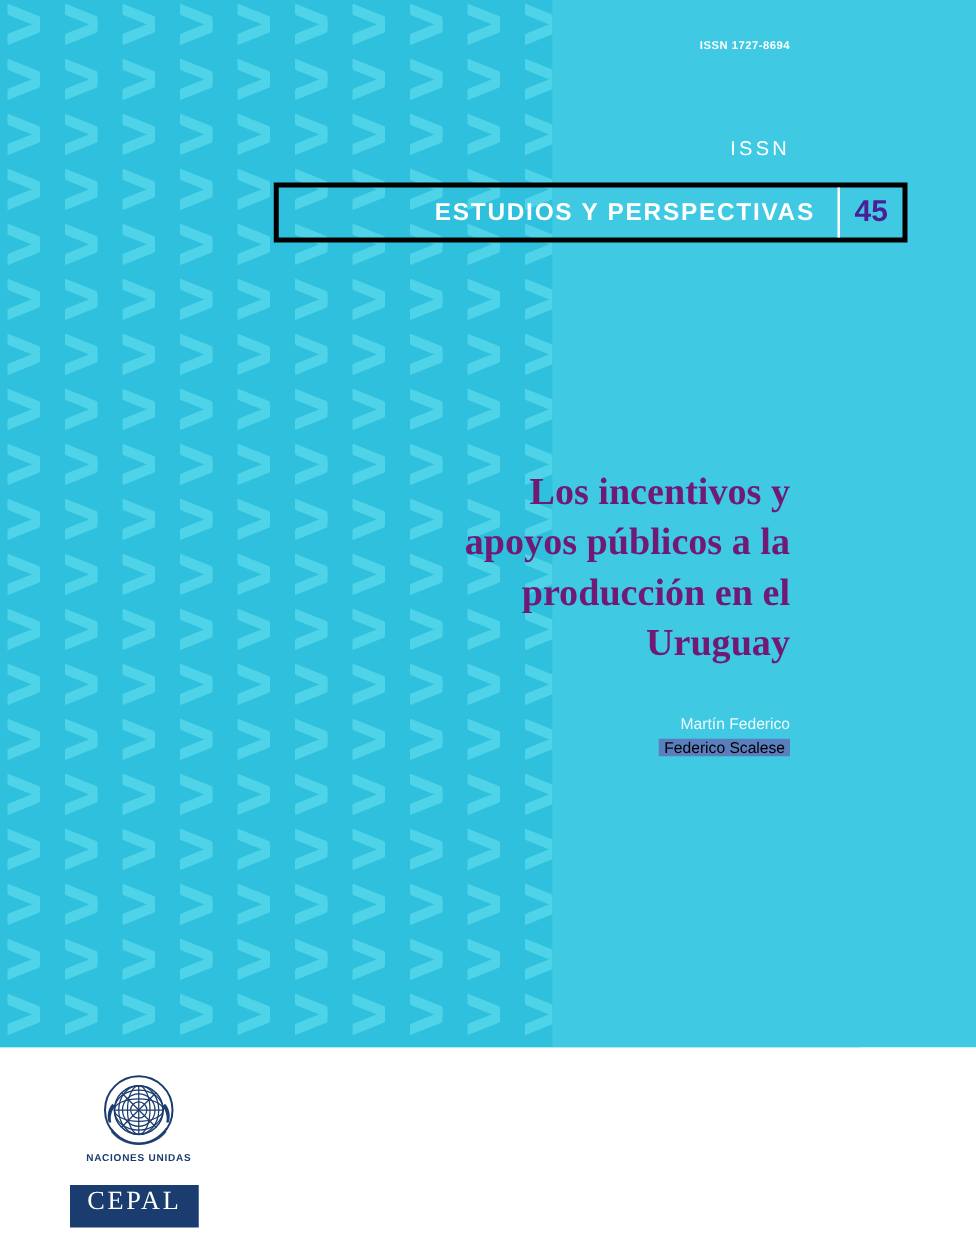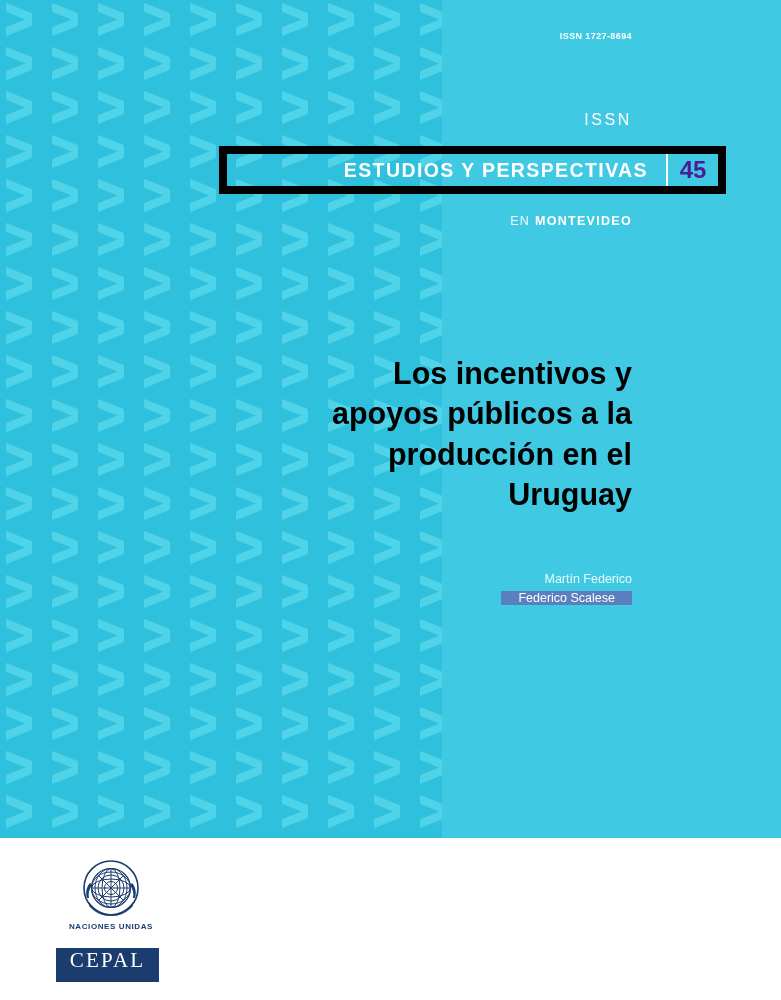--- a/index.html
+++ b/index.html
@@ -99,21 +99,21 @@
     font-weight: normal;
     letter-spacing: 2.6px;
     color: #ffffff;
   }
   .serie-box {
     position: absolute;
     left: 219px;
     top: 146px;
     width: 507px;
     height: 48px;
-    border: 8px solid #000000;
+    border: 4px solid #000000;
     box-sizing: border-box;
     display: flex;
     align-items: stretch;
   }
   .serie-name {
     flex: 1 1 auto;
     display: flex;
     align-items: center;
     justify-content: flex-end;
     padding-right: 18px;
@@ -147,43 +147,44 @@
     font-weight: bold;
   }
   .office .light {
     font-weight: normal;
     opacity: 0.92;
   }
 
   .title {
     position: absolute;
     right: 57px;
-    top: 353px;
+    top: 373px;
     width: 300px;
     text-align: right;
     font-size: 30.5px;
     line-height: 1.32;
     font-weight: bold;
-    color: #000000;
+    color: #701a75;
+    font-family: Liberation Serif, serif;
   }
 
   .authors {
     position: absolute;
     right: 57px;
     top: 570px;
     width: 320px;
     text-align: right;
     font-size: 12.5px;
     line-height: 1.5;
     color: #e9fbff;
   }
   .authors .sel {
     background: #5b7fbe;
-    color: #ffffff;
-    padding: 0 17px;
+    color: #000000;
+    padding: 0 4px;
   }
 
   
   .footer {
     position: absolute;
     left: 0;
     top: 838px;
     width: 781px;
     height: 200px;
     background: #ffffff;
@@ -490,24 +491,20 @@
     <div class="issn">ISSN 1727-8694</div>
 
     <div class="serie">ISSN</div>
 
     <div class="serie-box">
       <div class="serie-name">ESTUDIOS Y PERSPECTIVAS</div>
       <div class="serie-num">45</div>
     </div>
 
     <div class="office">
-      <div>
-        <span class="light">EN</span>
-        <span class="bold">MONTEVIDEO</span>
-      </div>
     </div>
 
     <div class="title">Los incentivos y apoyos públicos a la producción en el Uruguay</div>
 
     <div class="authors">
       <div>Martín Federico</div>
       <div><span class="sel">Federico Scalese</span></div>
     </div>
 
   </div>

